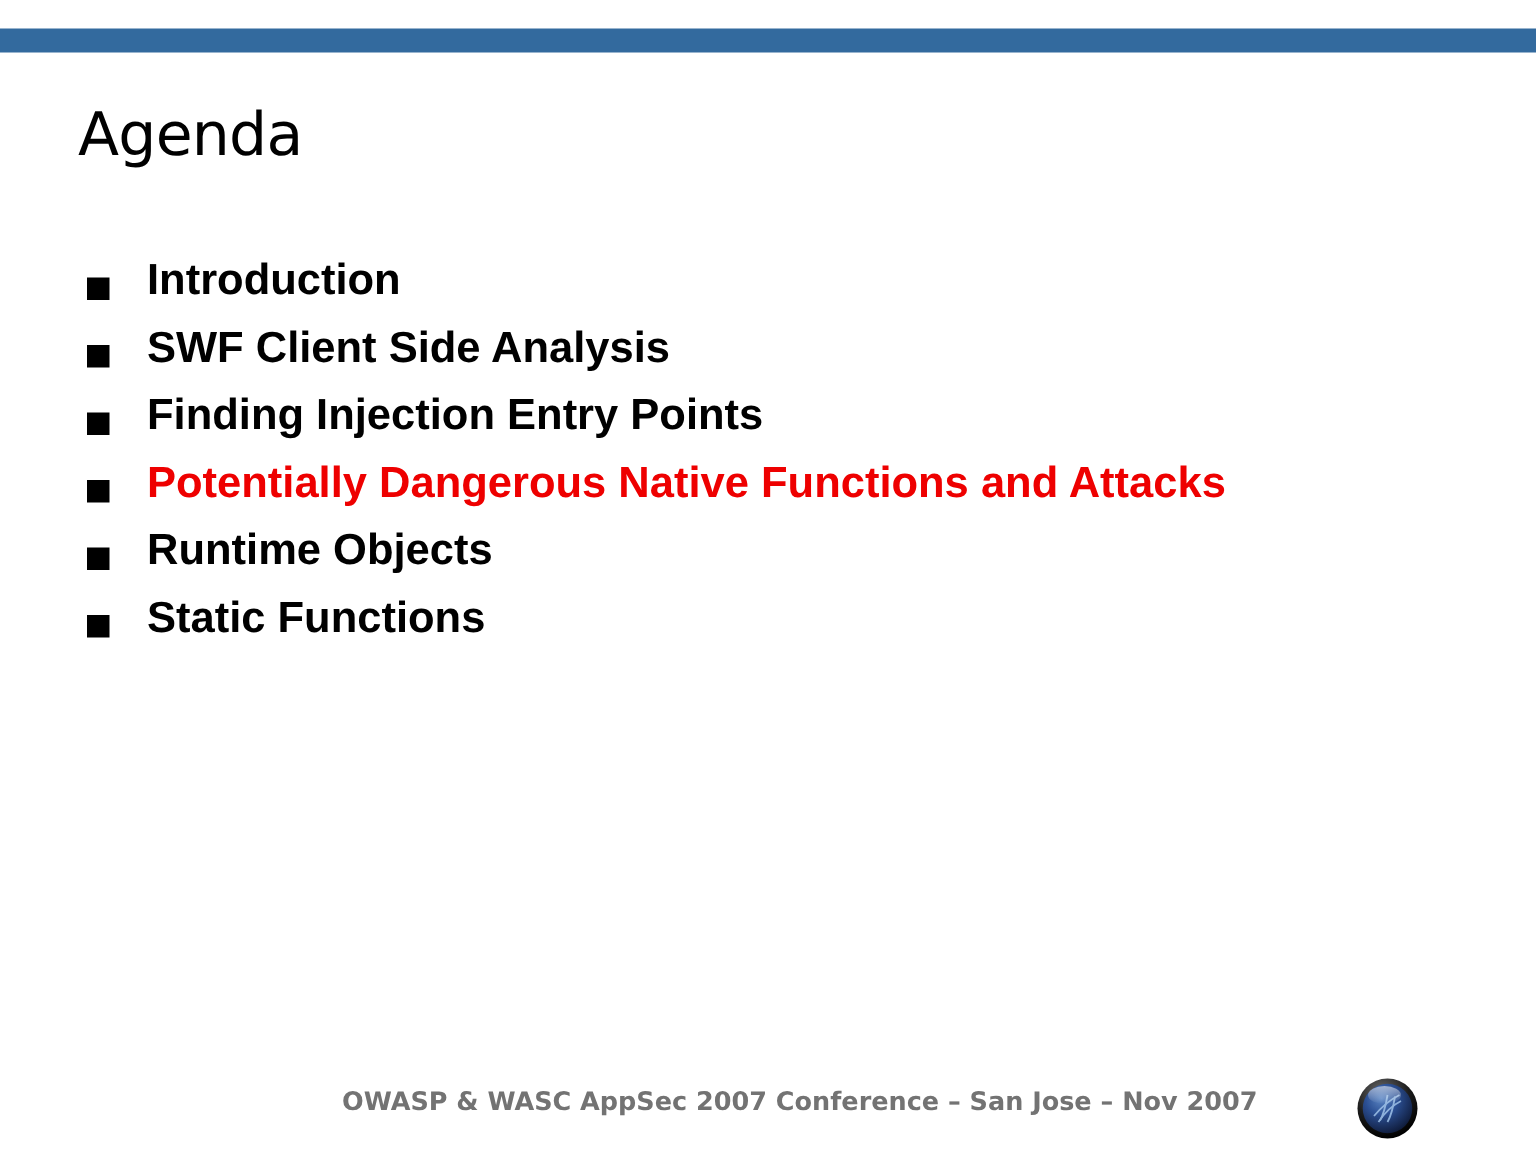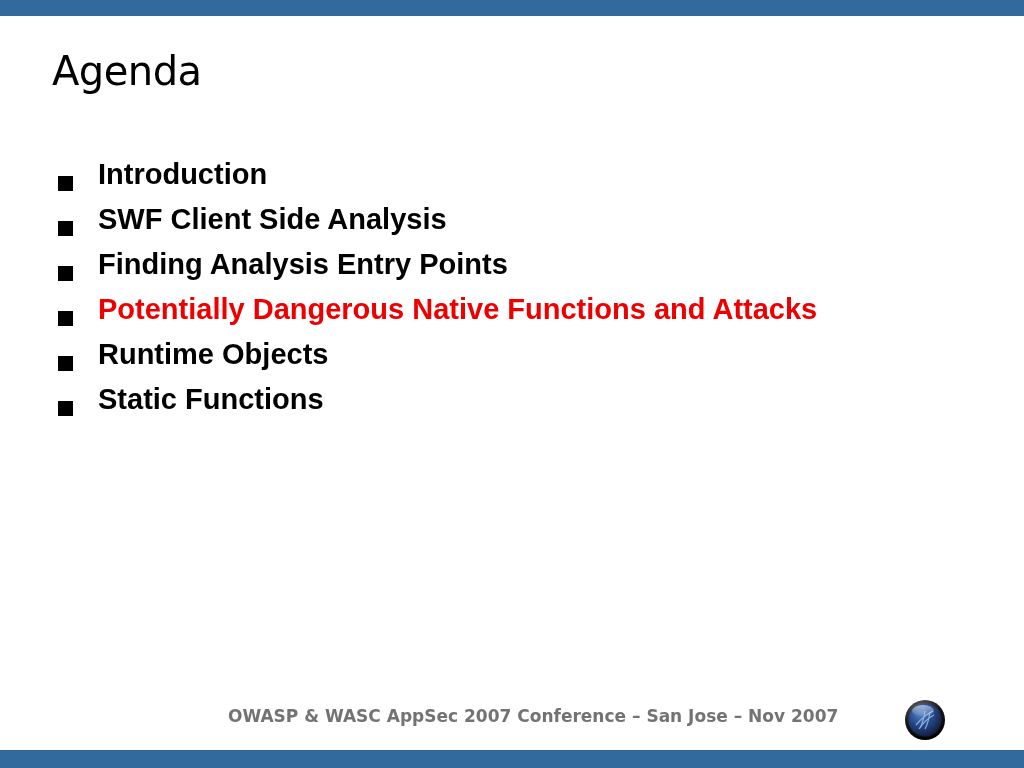--- a/index.html
+++ b/index.html
@@ -12,20 +12,21 @@
     background: #ffffff;
     font-family: "Liberation Sans", sans-serif;
     overflow: hidden;
   }
   .slide {
     position: relative;
     width: 1024px;
     height: 616px;
     background: #ffffff;
     box-sizing: border-box;
+    margin-top: 19px;
   }
   .bar-top {
     position: absolute;
     left: 0;
     top: 0;
     width: 1024px;
     height: 16px;
     background: #336a9e;
   }
   .bar-bottom {
@@ -49,21 +50,21 @@
     white-space: nowrap;
   }
   .bullet-list {
     position: absolute;
     left: 58px;
     top: 146px;
     width: 930px;
   }
   .bullet-item {
     display: flex;
-    align-items: flex-end;
+    align-items: center;
     height: 45px;
   }
   .bullet-marker {
     width: 15px;
     height: 15px;
     background: #000000;
     margin-top: 9px;
     flex: 0 0 auto;
   }
   .bullet-text {
@@ -113,21 +114,21 @@
       <span class="bullet-text">Introduction</span>
     </div>
 
     <div class="bullet-item">
       <span class="bullet-marker"></span>
       <span class="bullet-text">SWF Client Side Analysis</span>
     </div>
 
     <div class="bullet-item">
       <span class="bullet-marker"></span>
-      <span class="bullet-text">Finding Analysis Entry Points</span>
+      <span class="bullet-text">Finding Injection Entry Points</span>
     </div>
 
     <div class="bullet-item">
       <span class="bullet-marker"></span>
       <span class="bullet-text highlight">Potentially Dangerous Native Functions and Attacks</span>
     </div>
 
     <div class="bullet-item">
       <span class="bullet-marker"></span>
       <span class="bullet-text">Runtime Objects</span>

